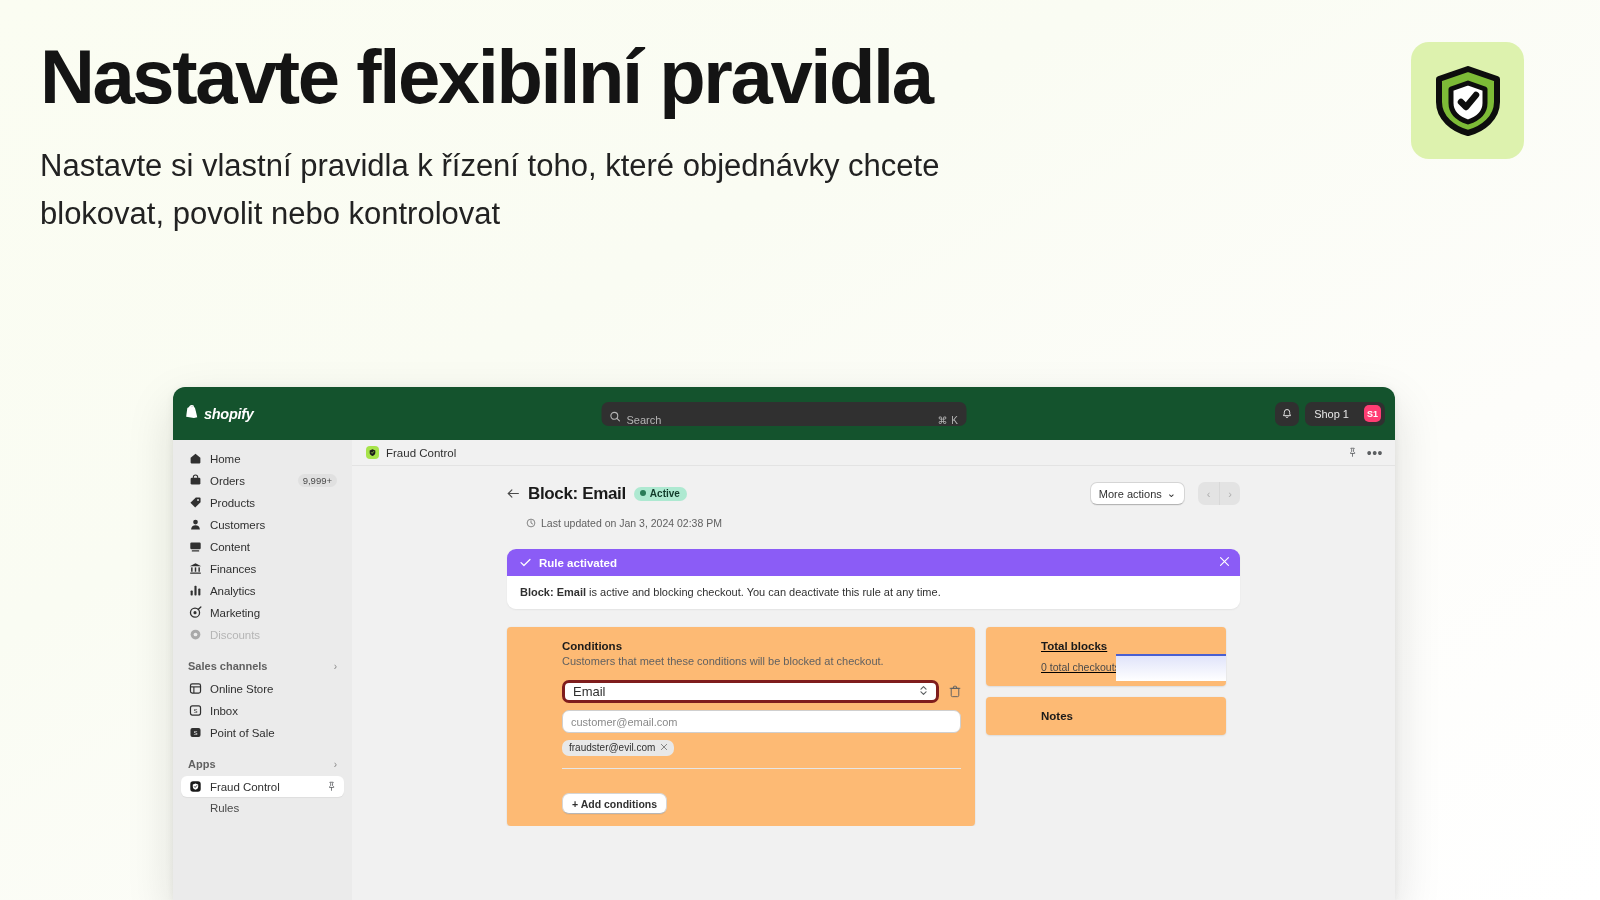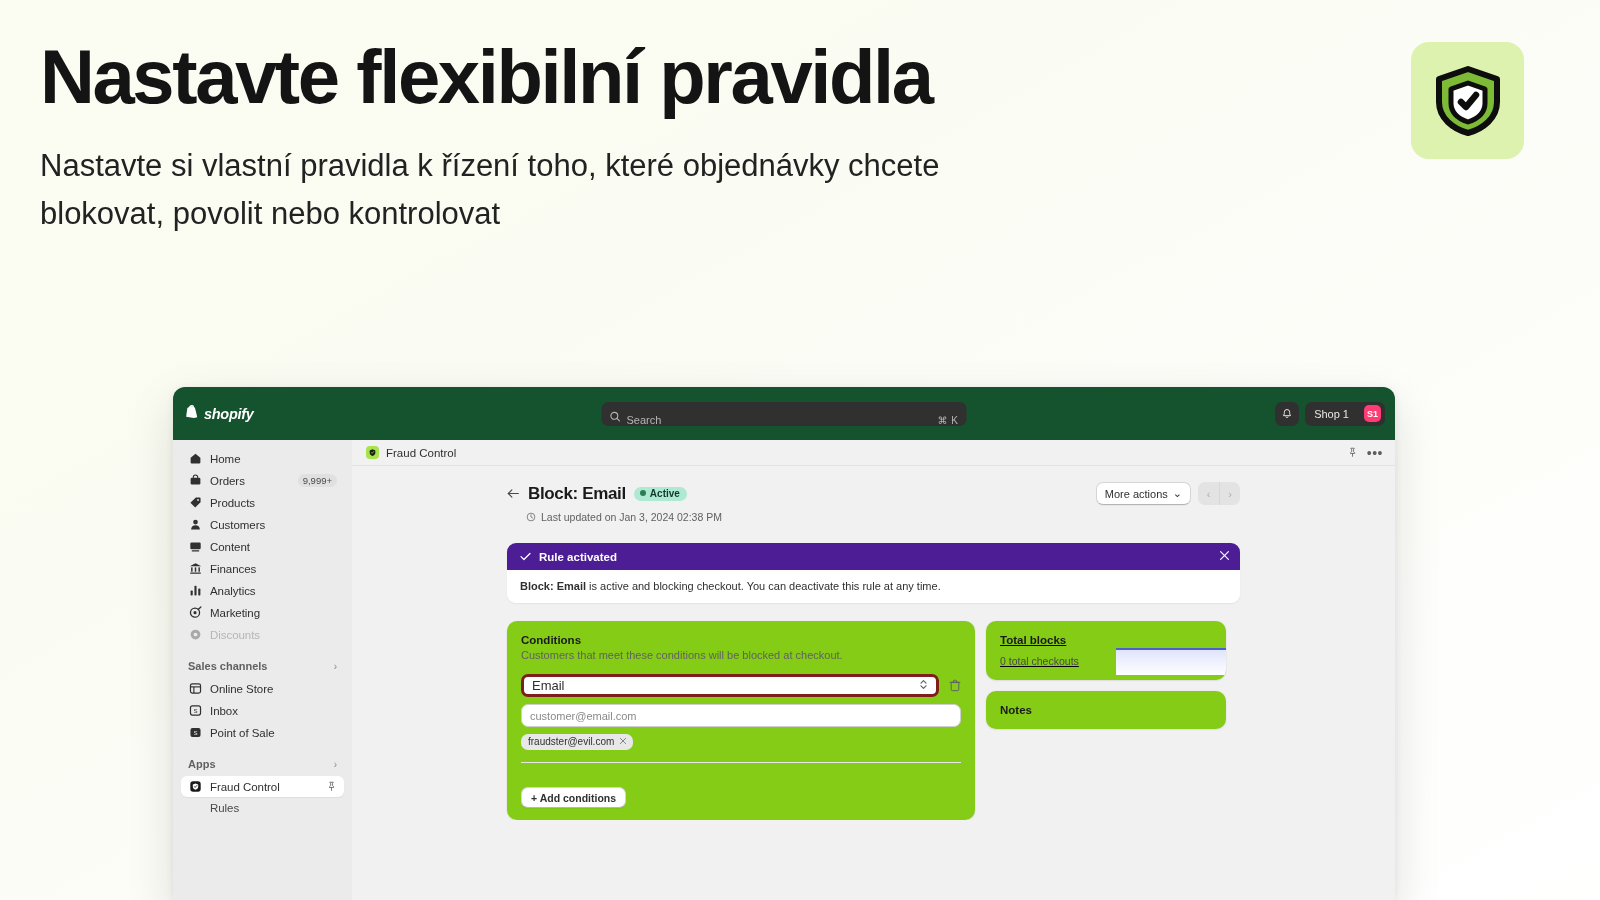--- a/index.html
+++ b/index.html
@@ -236,21 +236,21 @@
     display: inline-flex;
     align-items: center;
     gap: 4px;
     background: #aee9d1;
     border-radius: 7px;
     padding: 1px 7px 2px 6px;
   }
   .status-dot { width: 6px; height: 6px; border-radius: 50%; background: #2a7c58; }
   .status-text { font-size: 10px; font-weight: 600; color: #123a2a; }
 
-  .head-right { margin-left: auto; display: flex; align-items: center; gap: 7px; }
+  .head-right { margin-left: auto; display: flex; align-items: center; gap: 13px; }
   .more-btn {
     height: 23px;
     background: #ffffff;
     border: 1px solid #d5d5d5;
     border-bottom-color: #b5b5b5;
     border-radius: 7px;
     display: flex; align-items: center; gap: 5px;
     padding: 0 8px;
     font-size: 11px;
     color: #303030;
@@ -263,34 +263,34 @@
     background: #e3e3e3;
     display: flex; align-items: center; justify-content: center;
     color: #aeaeae;
     font-size: 11px;
   }
   .pager-btn:first-child { border-radius: 7px 0 0 7px; }
   .pager-btn:last-child { border-radius: 0 7px 7px 0; border-left: 1px solid #d8d8d8; }
 
   .updated-row {
     display: flex; align-items: center; gap: 5px;
-    margin-top: 3px;
+    margin-top: 9px;
     padding-left: 19px;
   }
   .updated-text { font-size: 10.5px; color: #616161; }
 
   
   .banner {
     margin-top: 17px;
     border-radius: 9px;
     overflow: hidden;
     box-shadow: 0 1px 2px rgba(0,0,0,0.06);
   }
   .banner-head {
-    background: #4c1d95;
+    background: #8b5cf6;
     height: 27px;
     display: flex;
     align-items: center;
     padding: 0 10px 0 13px;
     gap: 8px;
   }
   .banner-check { color: #ffffff; font-size: 11px; }
   .banner-title { color: #ffffff; font-size: 11.5px; font-weight: 600; }
   .banner-close { margin-left: auto; color: #ffffff; font-size: 13px; line-height: 1; }
   .banner-body {
@@ -300,23 +300,24 @@
     color: #303030;
   }
   .banner-body b { font-weight: 700; }
 
   
   .cols { display: flex; gap: 11px; margin-top: 18px; align-items: flex-start; }
   .col-left { width: 468px; }
   .col-right { width: 240px; }
 
   .card {
-    background: #84cc16;
-    border-radius: 10px;
+    background: #fdba74;
+    border-radius: 4px;
     box-shadow: 0 1px 2px rgba(0,0,0,0.07), 0 0 0 1px rgba(0,0,0,0.015);
+    padding-left: 41px;
   }
   .card-pad { padding: 13px 14px 13px 14px; }
 
   .card-title { font-size: 11.5px; font-weight: 700; color: #1a1a1a; }
   .card-sub { font-size: 11px; color: #616161; margin-top: 3px; }
 
   .cond-row { display: flex; align-items: center; gap: 10px; margin-top: 13px; }
   .select {
     flex: 1;
     height: 23px;

